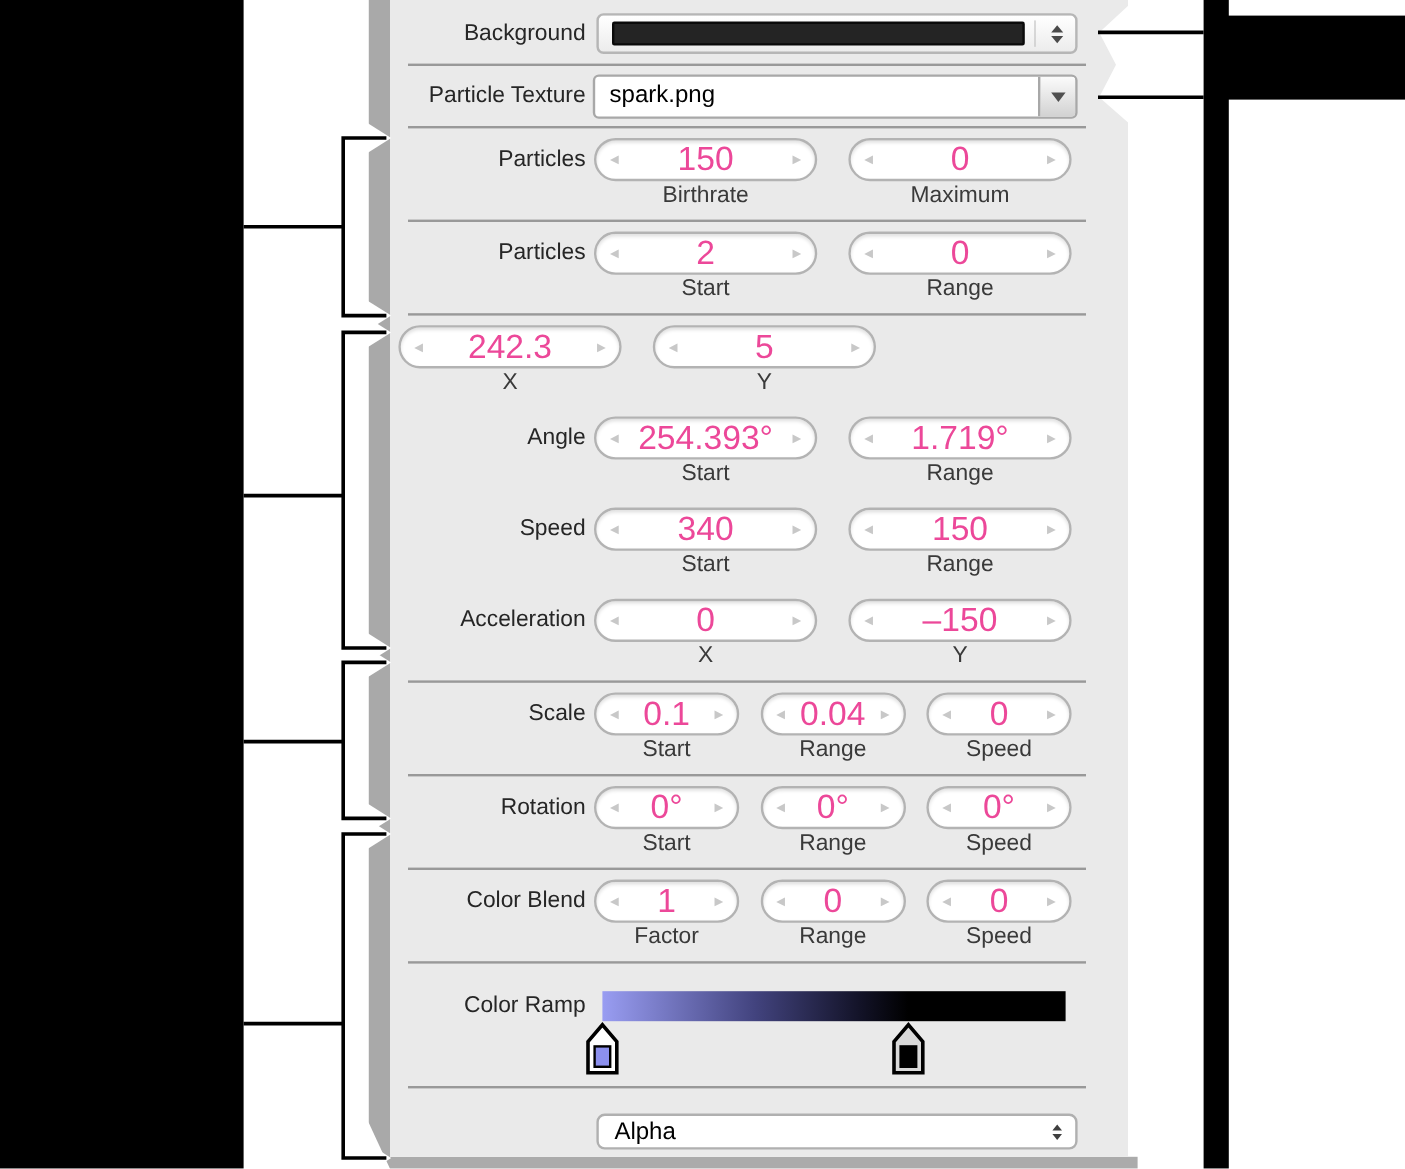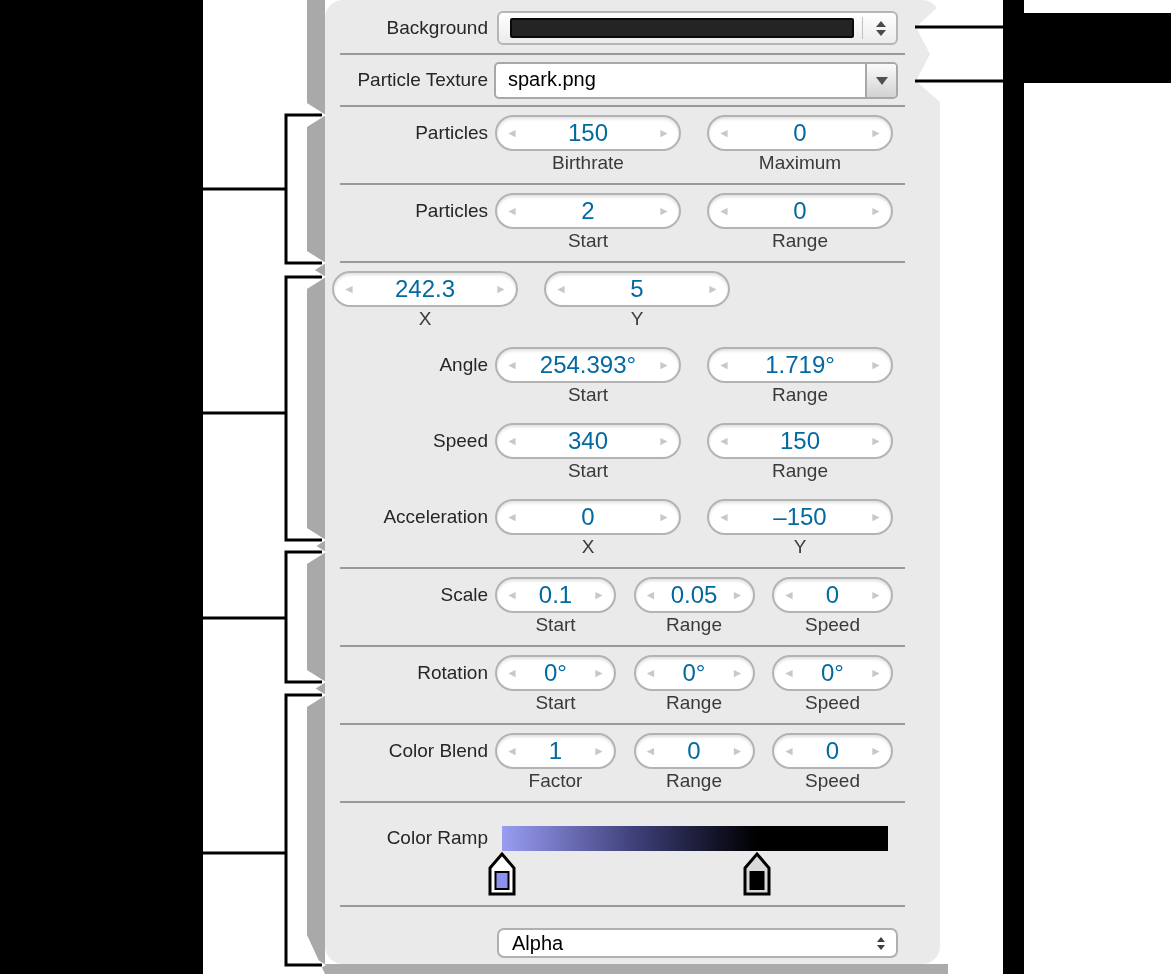--- a/index.html
+++ b/index.html
@@ -9,21 +9,21 @@
 
   
   .black-left{position:absolute;left:0;top:0;width:203px;height:974px;background:#000;z-index:3;}
   .black-strip{position:absolute;left:1003px;top:0;width:21px;height:974px;background:#000;z-index:3;}
   .black-topright{position:absolute;left:1005px;top:13px;width:166px;height:70px;background:#000;z-index:3;}
 
   
   .shadow-left{position:absolute;left:307px;top:0;width:18px;height:974px;background:#a9a9a9;
     clip-path:polygon(0 0,100% 0,100% 100%,0 96%);z-index:1;}
   .shadow-bottom{position:absolute;left:325px;top:964px;width:623px;height:10px;background:#ababab;z-index:1;}
-  .panel{position:absolute;left:325px;top:0;width:615px;height:964px;background:#eaeaea;z-index:2;padding-top:2px;border-radius:18px;}
+  .panel{position:absolute;left:325px;top:0;width:615px;height:964px;background:#eaeaea;z-index:2;padding-top:2px;}
 
   .sep{height:2px;background:#999;margin:0 35px 0 15px;}
   .row{position:relative;}
   .row-bg{height:51px;}
   .row-tex{height:50px;}
   .srow{height:76px;display:flex;}
   .row-ramp{height:102px;}
   .row-blend{height:55px;}
 
   .lbl{display:block;width:163px;text-align:right;font-size:19px;color:#262626;flex:0 0 163px;}
@@ -36,21 +36,21 @@
   
   .cols{margin-left:7px;width:398px;display:flex;justify-content:space-between;}
   .col{display:flex;flex-direction:column;align-items:center;padding-top:8px;}
   .pill{position:relative;height:36px;border:2px solid #b3b3b3;border-radius:18px;background:#fff;
     box-shadow:inset 0 2px 3px rgba(0,0,0,.12);display:flex;align-items:center;justify-content:center;}
   .pill.w2{width:186px;}
   .pill.w3{width:121px;}
   .chev{position:absolute;top:50%;transform:translateY(-50%);color:#c8c8c8;font-size:12px;line-height:1;}
   .chev.l{left:9px;}
   .chev.r{right:9px;}
-  .val{font-size:24px;color:#0369a1;}
+  .val{font-size:28px;color:#ec4899;}
   .sub{margin-top:1px;font-size:19px;color:#3a3a3a;}
 
   
   .colorwell{position:absolute;left:172px;top:9px;width:401px;height:34px;border:2px solid #b6b6b6;
     border-radius:6px;background:linear-gradient(#ffffff,#ececec);}
   .swatch{position:absolute;left:11px;top:5px;width:344px;height:20px;background:#242424;
     border:2px solid #0a0a0a;border-radius:2px;}
   .well-div{position:absolute;left:363px;top:4px;width:1px;height:22px;background:#c2c2c2;}
   .updown{position:absolute;right:10px;top:0;height:100%;display:flex;flex-direction:column;
     justify-content:center;align-items:center;gap:3px;}
@@ -260,21 +260,21 @@
       <span class="chev l">◄</span>
       <span class="val">0.1</span>
       <span class="chev r">►</span>
     </div>
     <div class="sub">Start</div>
   </div>
 
   <div class="col">
     <div class="pill w3">
       <span class="chev l">◄</span>
-      <span class="val">0.05</span>
+      <span class="val">0.04</span>
       <span class="chev r">►</span>
     </div>
     <div class="sub">Range</div>
   </div>
 
   <div class="col">
     <div class="pill w3">
       <span class="chev l">◄</span>
       <span class="val">0</span>
       <span class="chev r">►</span>

